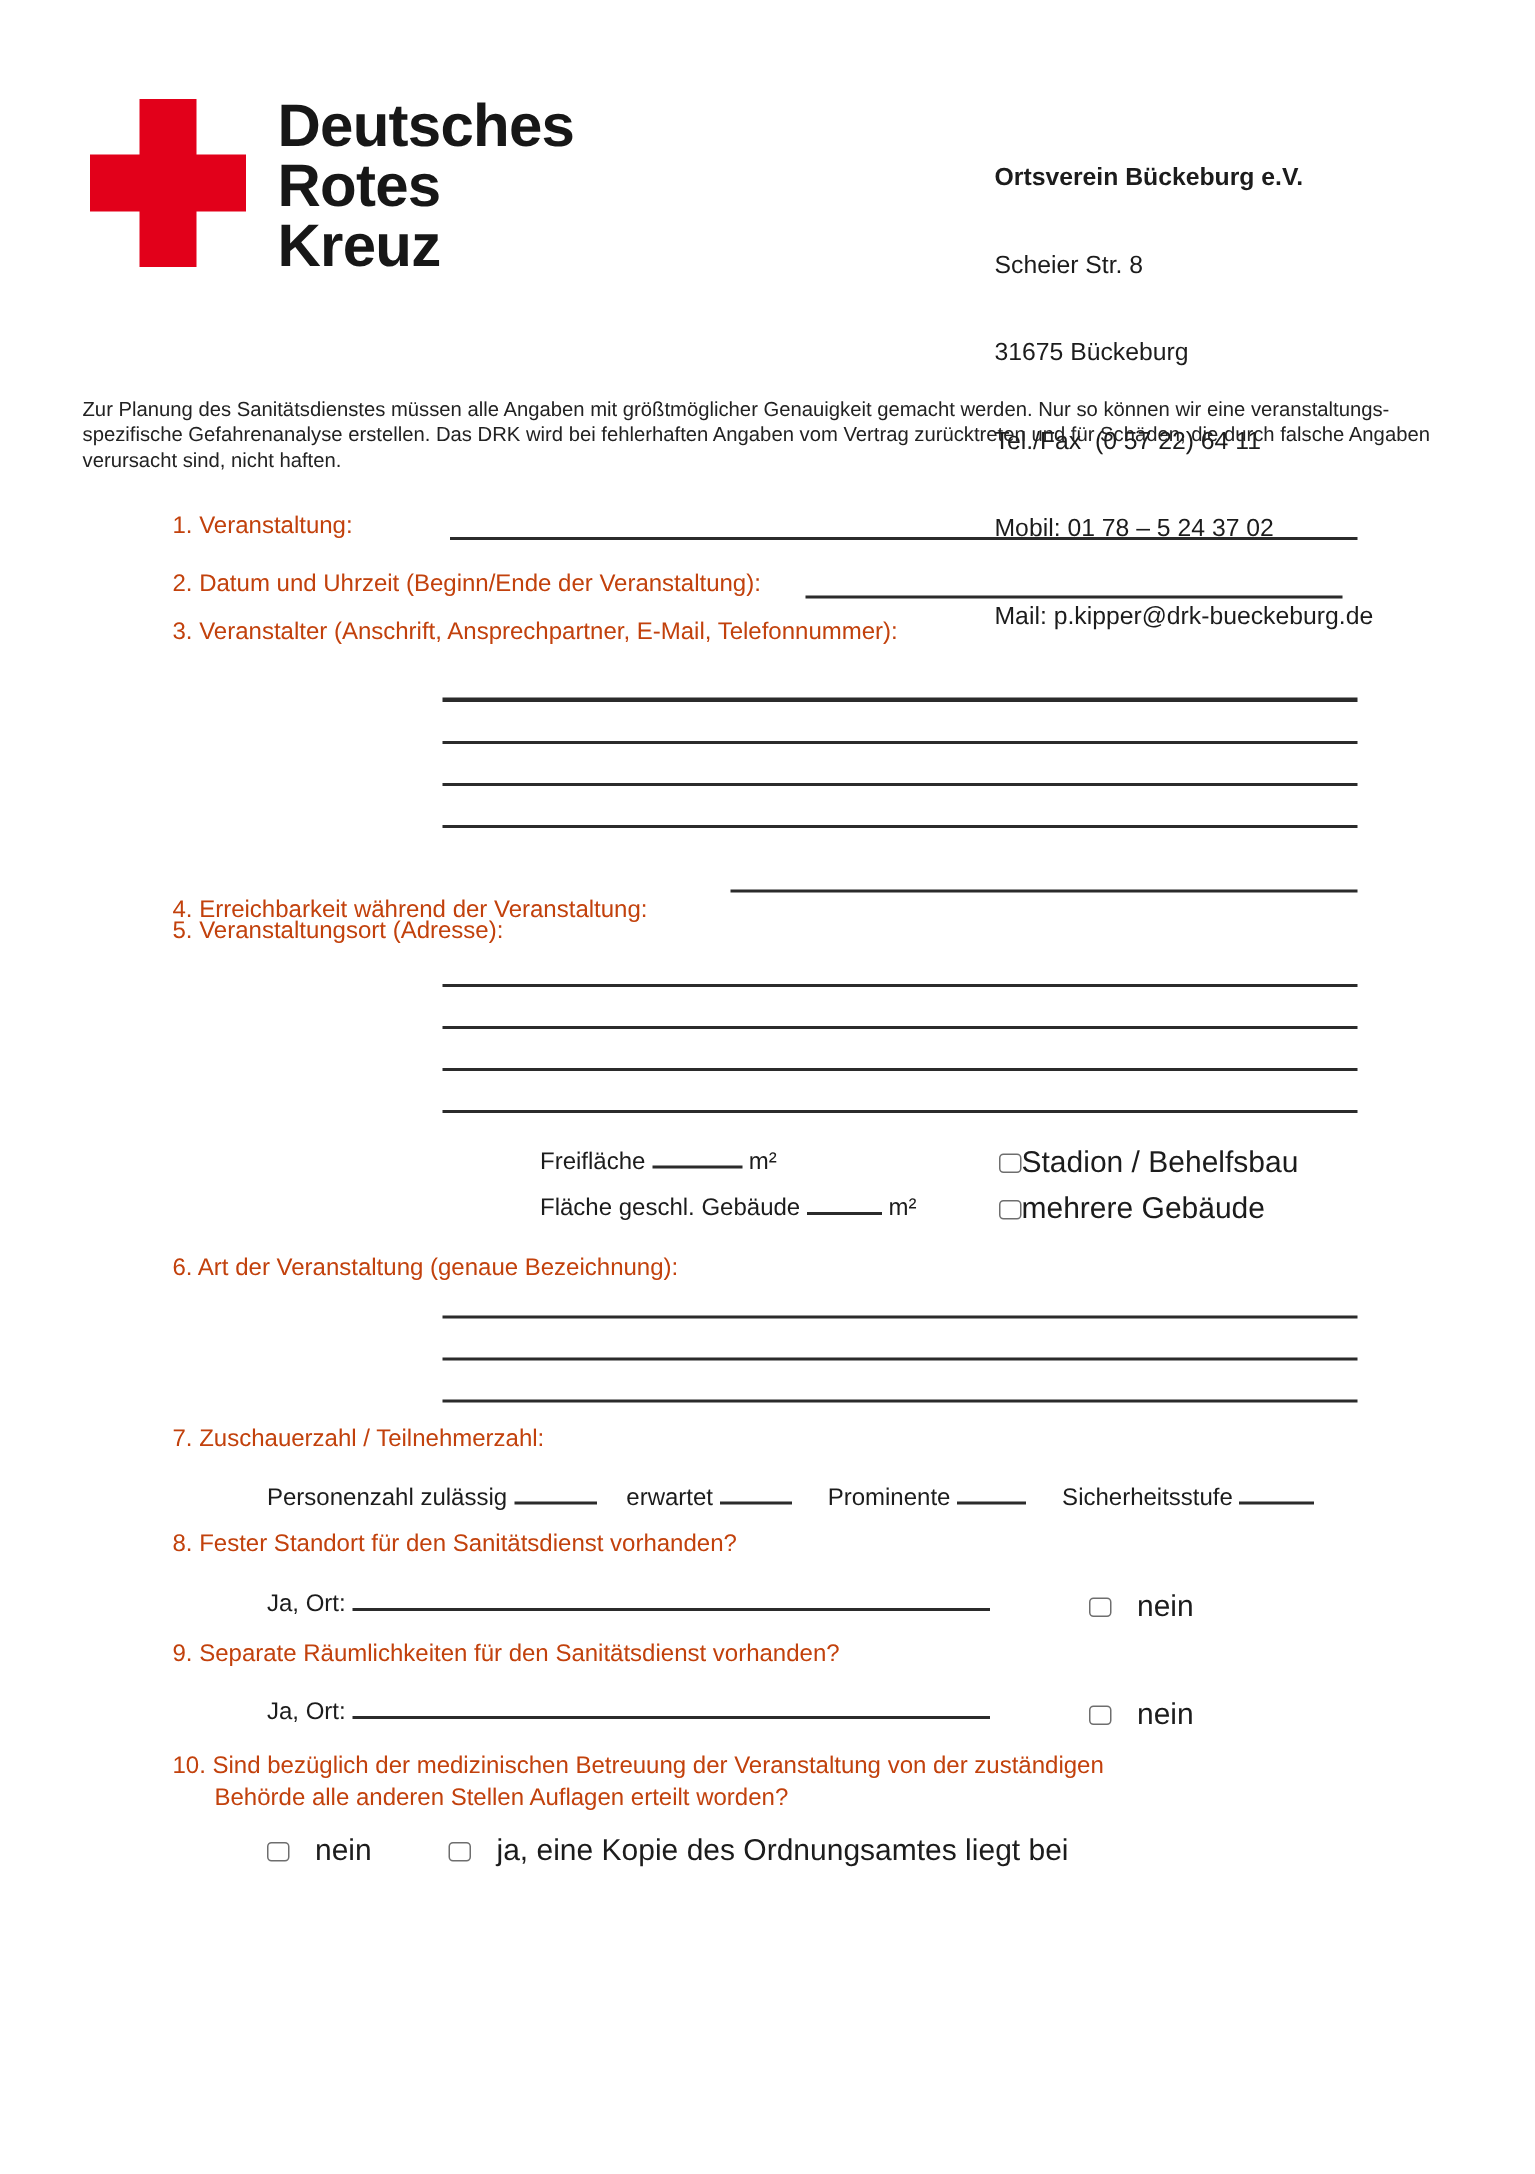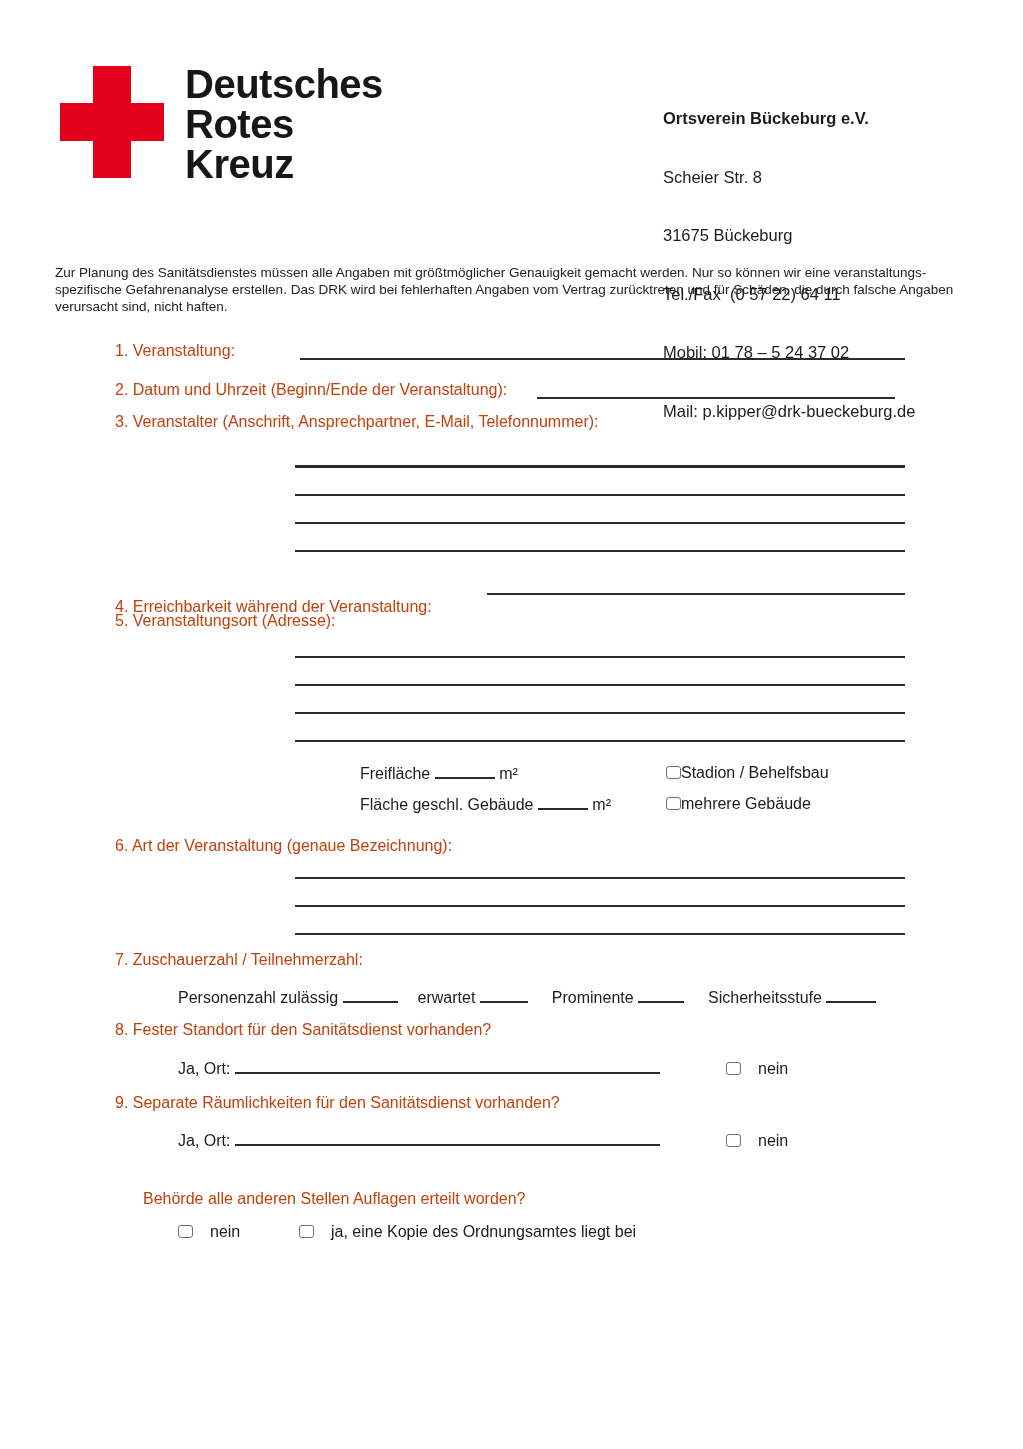--- a/index.html
+++ b/index.html
@@ -44,21 +44,21 @@
   
   .cb {
     display:inline-block;
     width:15px; height:13px;
     border:1.6px solid #6e6e6e;
     border-radius:3px;
     background:#fff;
     vertical-align:-1px;
     box-sizing:border-box;
   }
-  .cb-label { font-size:16px; }
+  .cb-label { font-size:20px; }
 
   .footer-label { font-size:13px; color:#222; }
   .fline { border-top:2px solid #222; height:0; }
 </style>
 </head>
 <body>
 
 <div class="page">
 
   <div class="abs" style="left:60px; top:64px;">
@@ -124,20 +124,21 @@
   <div class="abs sub" style="left:178px; top:988px;"><span>Personenzahl zulässig</span> <span class="blank" style="width:55px; margin-right:20px;"></span><span>erwartet</span> <span class="blank" style="width:48px; margin-right:24px;"></span><span>Prominente</span> <span class="blank" style="width:46px; margin-right:24px;"></span><span>Sicherheitsstufe</span> <span class="blank" style="width:50px;"></span></div>
 
   <div class="abs q" style="left:115px; top:1021px;text-align:center;">8. Fester Standort für den Sanitätsdienst vorhanden?</div>
   <div class="abs sub" style="left:178px; top:1059px;"><span>Ja, Ort:</span> <span class="blank" style="width:425px;"></span></div>
   <div class="abs" style="left:726px; top:1060px;"><span class="cb"></span><span class="cb-label" style="margin-left:17px;">nein</span></div>
 
   <div class="abs q" style="left:115px; top:1094px;">9. Separate Räumlichkeiten für den Sanitätsdienst vorhanden?</div>
   <div class="abs sub" style="left:178px; top:1131px;"><span>Ja, Ort:</span> <span class="blank" style="width:425px;"></span></div>
   <div class="abs" style="left:726px; top:1132px;"><span class="cb"></span><span class="cb-label" style="margin-left:17px;">nein</span></div>
 
+  <div class="abs q" style="left:115px; top:1169px;">10. Sind bezüglich der medizinischen Betreuung der Veranstaltung von der zuständigen</div>
   <div class="abs q" style="left:143px; top:1190px;">Behörde alle anderen Stellen Auflagen erteilt worden?</div>
   <div class="abs" style="left:178px; top:1223px;"><span class="cb"></span><span class="cb-label" style="margin-left:17px;">nein</span></div>
   <div class="abs" style="left:299px; top:1223px;"><span class="cb"></span><span class="cb-label" style="margin-left:17px;">ja, eine Kopie des Ordnungsamtes liegt bei</span></div>
 
   <div class="abs fline" style="left:55px; top:1377px; width:365px;"></div>
   <div class="abs footer-label" style="left:55px; top:1381px;">Ort, Mobil</div>
   <div class="abs fline" style="left:545px; top:1377px; width:360px;"></div>
   <div class="abs footer-label" style="left:545px; top:1381px;">Unterschrift, Stempel</div>
 
 </div>

